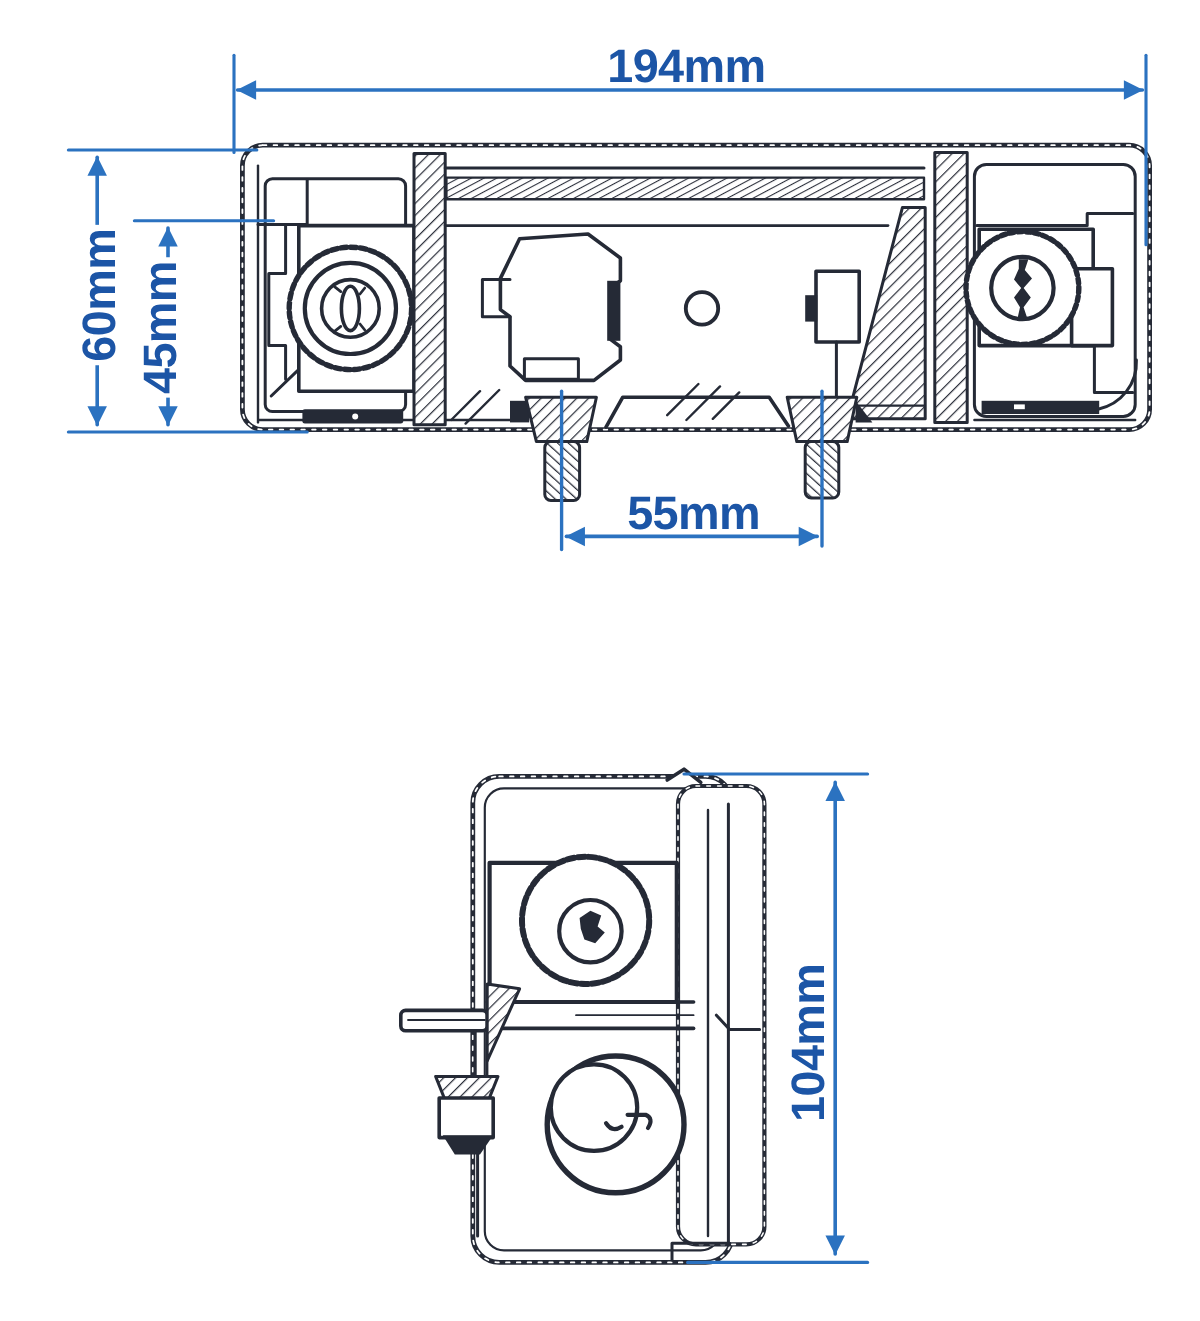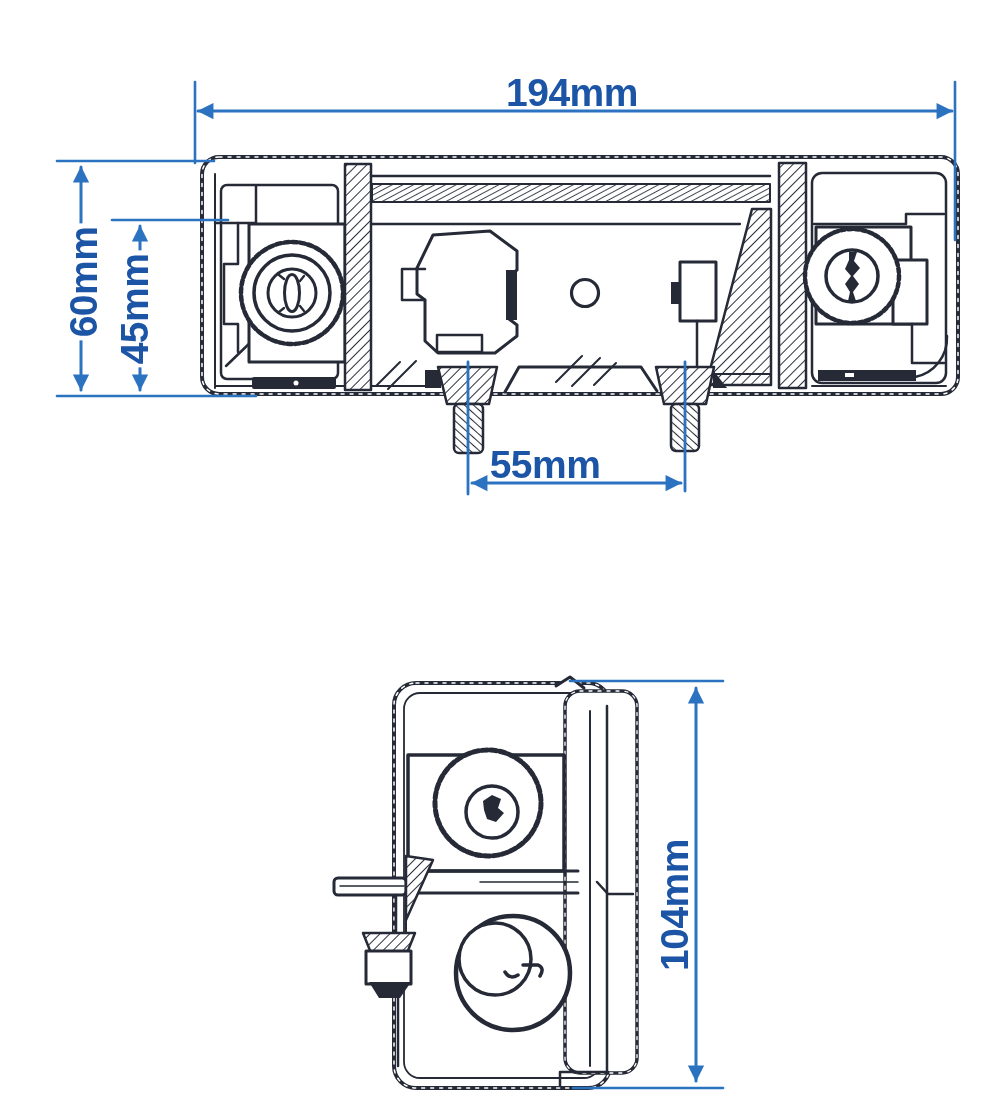--- a/index.html
+++ b/index.html
@@ -1,17 +1,17 @@
 <!DOCTYPE html>
 <html><head>
 <meta charset="utf-8">
 <style>
   html,body{margin:0;padding:0;background:#ffffff;}
   body{width:1000px;height:1101px;overflow:hidden;}
-  .canvas{position:relative;width:1000px;height:965px;background:#fff;font-family:"Liberation Sans",sans-serif;margin-top:36px;}
+  .canvas{position:relative;width:1000px;height:965px;background:#fff;font-family:"Liberation Sans",sans-serif;}
   .canvas svg{position:absolute;left:0;top:0;}
   .dim-label{
     position:absolute;
     font-family:"Liberation Sans",sans-serif;
     font-weight:700;
     font-size:39px;
     color:#1c55a6;
     letter-spacing:-0.5px;
     line-height:1;
     white-space:nowrap;
@@ -204,17 +204,17 @@
       </g>
     </g>
   </svg>
 
   <div class="dim-label" style="left:572px;top:56px;">194mm</div>
 
   <div class="dim-label rot bg" style="left:83px;top:246px;">60mm</div>
 
   <div class="dim-label rot bg" style="left:134px;top:273px;">45mm</div>
 
-  <div class="dim-label" style="left:545px;top:428px;">55mm</div>
+  <div class="dim-label" style="left:578px;top:428px;">55mm</div>
 
   <div class="dim-label rot" style="left:674px;top:869px;">104mm</div>
 
 </div>
 
 </body></html>

